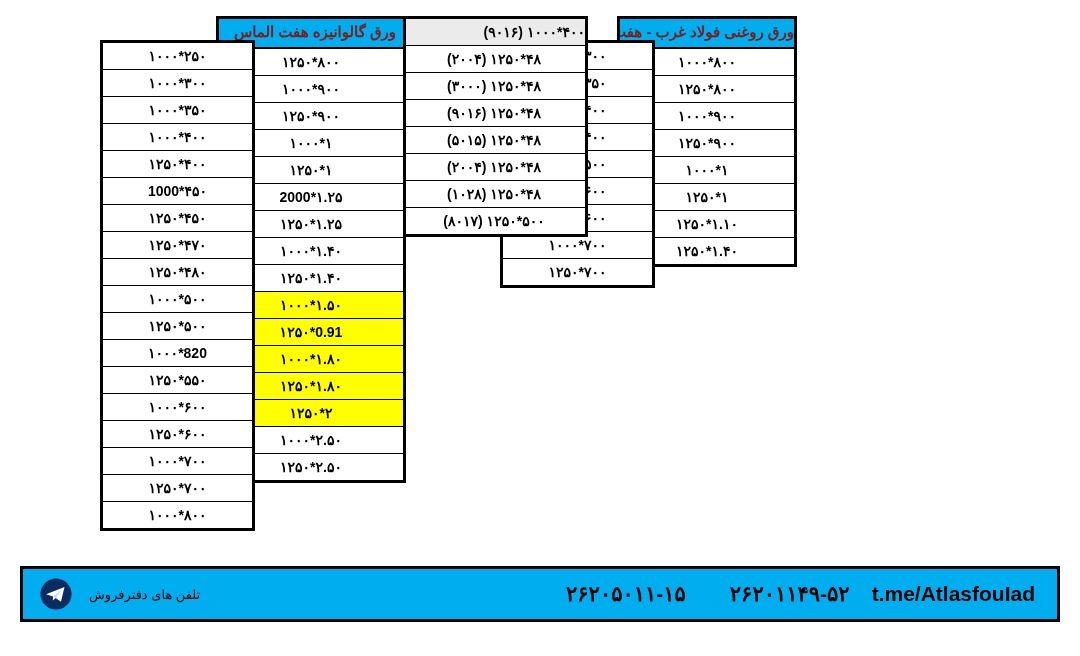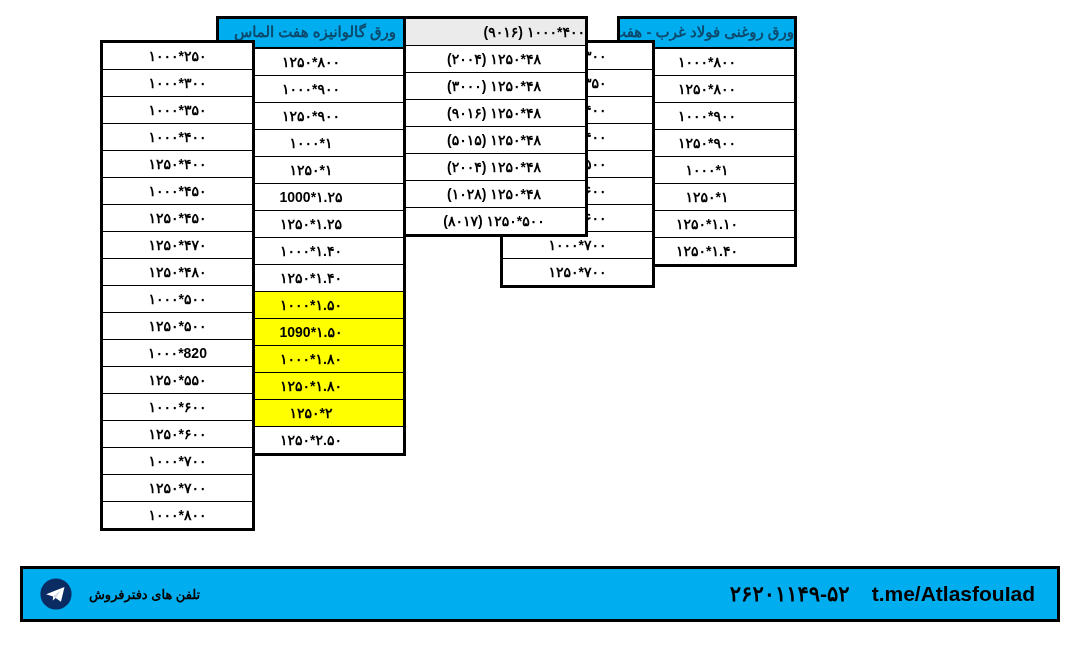--- a/index.html
+++ b/index.html
@@ -24,21 +24,21 @@
 
   
   .tbl {
     position: absolute;
     border: 3px solid #000000;
     background: #ffffff;
     box-sizing: border-box;
   }
   .tbl .hdr {
     background: #00aeef;
-    color: #0c4a6e;
+    color: #7f1d1d;
     font-weight: bold;
     text-align: center;
     font-size: 15px;
     line-height: 26px;
     height: 28px;
     border-bottom: 2px solid #000000;
     white-space: nowrap;
     overflow: hidden;
     padding-left: 8px;
   }
@@ -97,21 +97,21 @@
     width: 34px;
     height: 34px;
     flex: 0 0 34px;
     margin-left: 0;
     margin-right: 6px;
     order: 99;
   }
   .footer-label {
     font-size: 13px;
     color: #000000;
-    font-weight: bold;
+    font-weight: normal;
     white-space: nowrap;
     margin-left: 10px;
     margin-right: 4px;
   }
   .phone {
     font-size: 21px;
     font-weight: bold;
     color: #000000;
     letter-spacing: 0.5px;
     white-space: nowrap;
@@ -175,40 +175,41 @@
         </div>
       </div>
       <div class="tbl" id="card-galv">
         <div class="hdr">ورق گالوانیزه هفت الماس</div>
         <div class="rows">
           <div class="row">۸۰۰*۱۲۵۰</div>
           <div class="row">۹۰۰*۱۰۰۰</div>
           <div class="row">۹۰۰*۱۲۵۰</div>
           <div class="row">۱*۱۰۰۰</div>
           <div class="row">۱*۱۲۵۰</div>
-          <div class="row">۱.۲۵*1000</div>
+          <div class="row">۱.۲۵*2000</div>
           <div class="row">۱.۲۵*۱۲۵۰</div>
           <div class="row">۱.۴۰*۱۰۰۰</div>
           <div class="row">۱.۴۰*۱۲۵۰</div>
           <div class="row hl">۱.۵۰*۱۰۰۰</div>
-          <div class="row hl">۱.۵۰*1090</div>
+          <div class="row hl">0.91*۱۲۵۰</div>
           <div class="row hl">۱.۸۰*۱۰۰۰</div>
           <div class="row hl">۱.۸۰*۱۲۵۰</div>
           <div class="row hl">۲*۱۲۵۰</div>
+          <div class="row">۲.۵۰*۱۰۰۰</div>
           <div class="row">۲.۵۰*۱۲۵۰</div>
         </div>
       </div>
       <div class="tbl nohdr" id="card-galv-2">
         <div class="rows">
           <div class="row">۲۵۰*۱۰۰۰</div>
           <div class="row">۳۰۰*۱۰۰۰</div>
           <div class="row">۳۵۰*۱۰۰۰</div>
           <div class="row">۴۰۰*۱۰۰۰</div>
           <div class="row">۴۰۰*۱۲۵۰</div>
-          <div class="row">۴۵۰*۱۰۰۰</div>
+          <div class="row">۴۵۰*1000</div>
           <div class="row">۴۵۰*۱۲۵۰</div>
           <div class="row">۴۷۰*۱۲۵۰</div>
           <div class="row">۴۸۰*۱۲۵۰</div>
           <div class="row">۵۰۰*۱۰۰۰</div>
           <div class="row">۵۰۰*۱۲۵۰</div>
           <div class="row">820*۱۰۰۰</div>
           <div class="row">۵۵۰*۱۲۵۰</div>
           <div class="row">۶۰۰*۱۰۰۰</div>
           <div class="row">۶۰۰*۱۲۵۰</div>
           <div class="row">۷۰۰*۱۰۰۰</div>
@@ -219,16 +220,17 @@
     </div>
 
   <div class="footer">
     <svg class="tg-icon" viewBox="0 0 48 48">
       <circle cx="24" cy="24" r="22" fill="#0b2b63"></circle>
       <path d="M10 24.5 L36 14 L31 35 L23.5 29.5 L19.5 33 L19.8 27.5 Z" fill="#ffffff"></path>
       <path d="M19.8 27.5 L31.5 18.5 L23.5 29.5 Z" fill="#cfd8e3"></path>
     </svg>
     <span class="tme">t.me/AtlasfouIad</span>
     <span class="phone">۲۶۲۰۱۱۴۹-۵۲</span>
+    <span class="phone">۲۶۲۰۵۰۱۱-۱۵</span>
     <span class="footer-spacer"></span>
     <span class="footer-label">تلفن های دفترفروش</span>
   </div>
 </div>
 
 </body></html>

